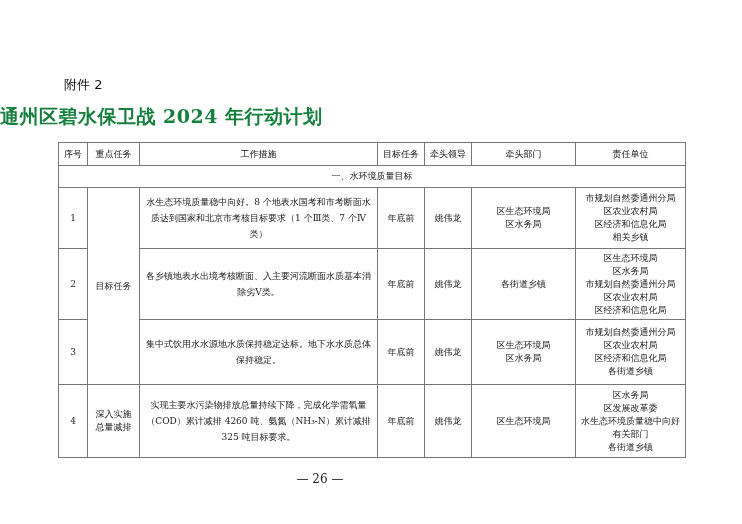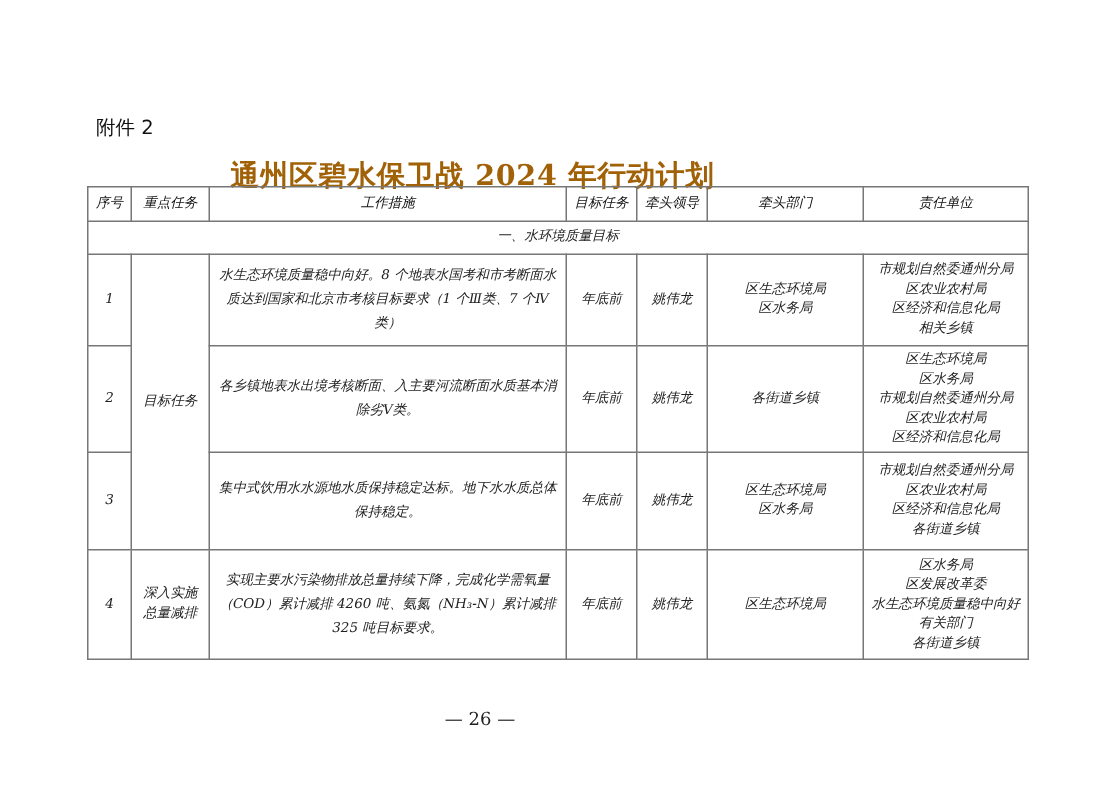--- a/index.html
+++ b/index.html
@@ -21,37 +21,35 @@
       top: 76px;
       font-family: "DejaVu Sans", "Liberation Sans", sans-serif;
       font-size: 13px;
       color: #111;
     }
     .title {
       position: absolute;
       left: 0;
       width: 630px;
       top: 104px;
-      text-align: center;
       font-family: "DejaVu Serif", "Liberation Serif", serif;
       font-weight: bold;
       font-size: 19px;
       letter-spacing: 0.5px;
-      color: #a16207;
+      color: #15803d;
     }
     table.plan {
       position: absolute;
       left: 58px;
-      top: 124px;
+      top: 142px;
       width: 627px;
       border-collapse: collapse;
       table-layout: fixed;
       font-size: 9px;
       line-height: 13px;
-      font-style: italic;
     }
     table.plan td, table.plan th {
       border: 1px solid #777;
       padding: 0 4px;
       vertical-align: middle;
       text-align: center;
       color: #222;
     }
     table.plan th {
       font-family: "DejaVu Sans", "Liberation Sans", sans-serif;

